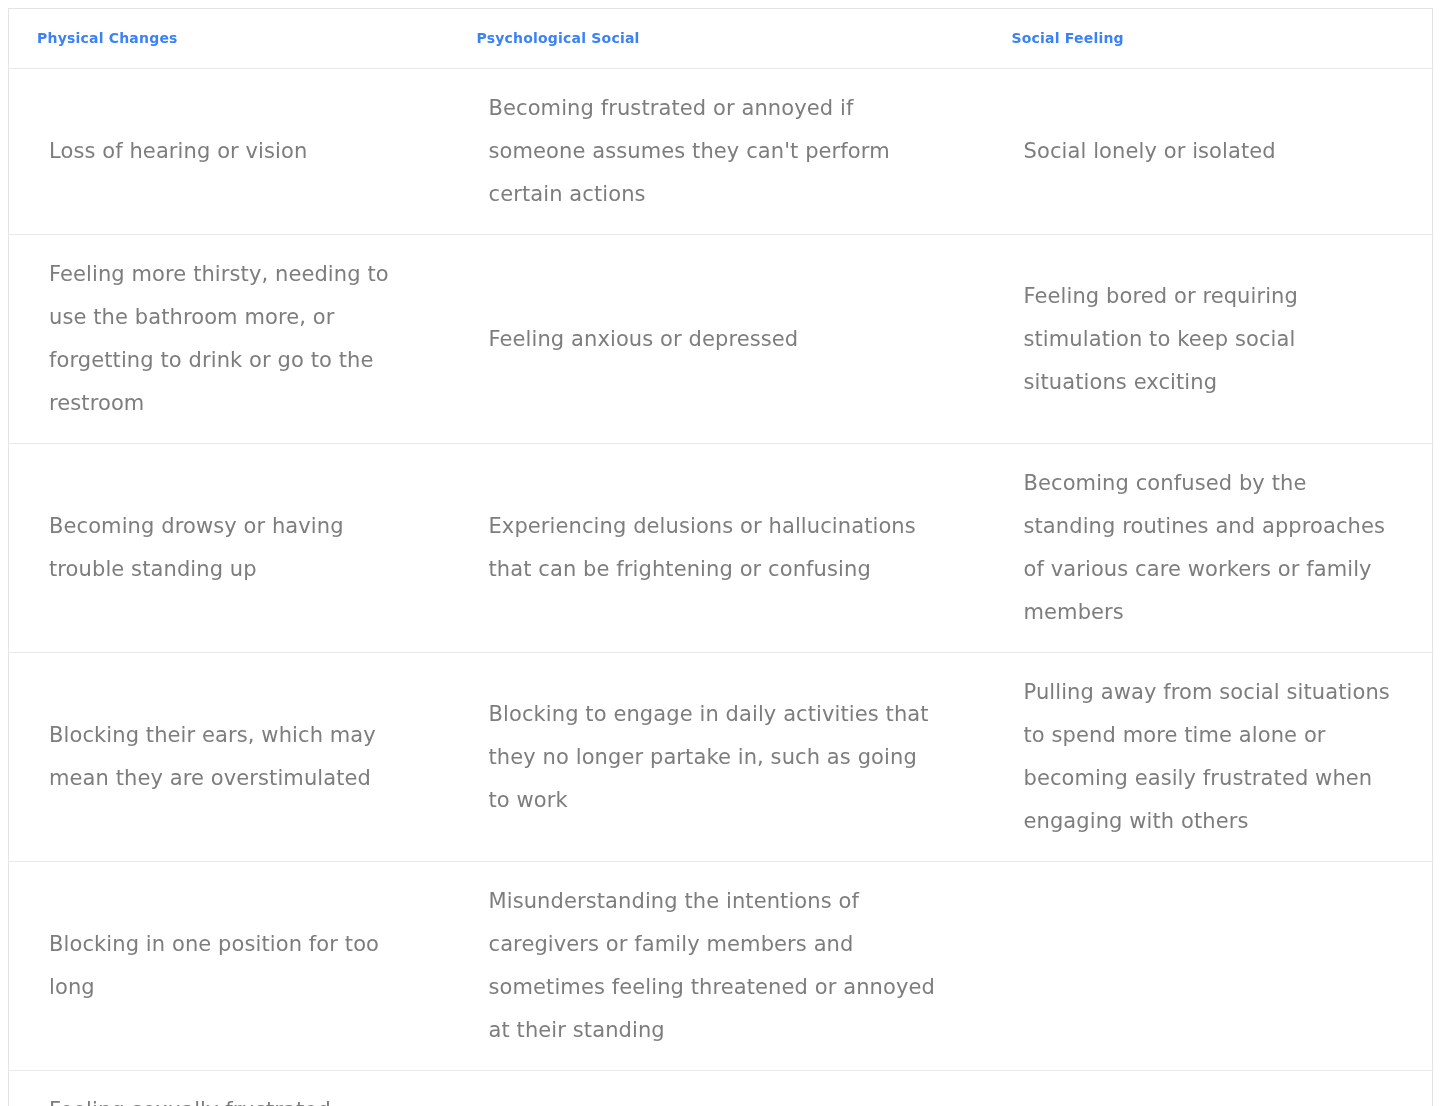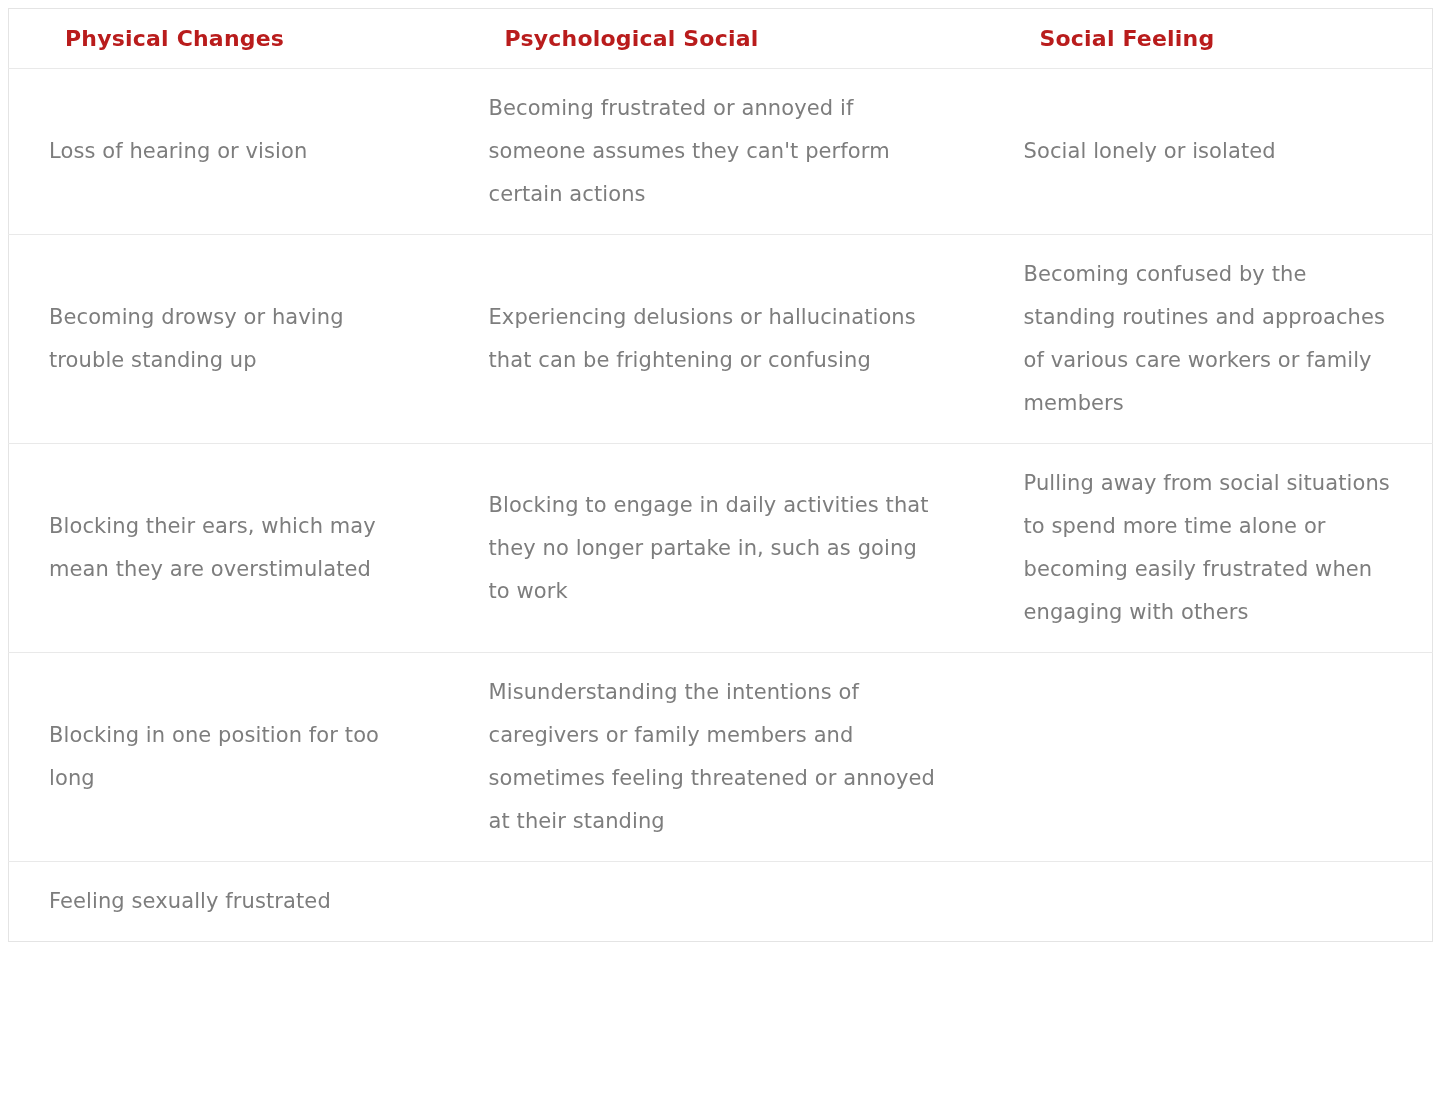--- a/index.html
+++ b/index.html
@@ -26,25 +26,25 @@
     border: 1px solid #e4e4e4;
   }
 
   table.changes-table col.c1 { width: 440px; }
   table.changes-table col.c2 { width: 535px; }
   table.changes-table col.c3 { width: 449px; }
 
   table.changes-table th {
     text-align: left;
     vertical-align: middle;
-    font-size: 22px;
+    font-size: 14px;
     font-weight: bold;
-    color: #b91c1c;
+    color: #3b82f6;
     letter-spacing: 0.2px;
-    padding: 8px 56px;
+    padding: 8px 28px;
     line-height: 43px;
     border-bottom: 1px solid #e9e9e9;
   }
 
   table.changes-table td {
     text-align: left;
     vertical-align: middle;
     font-size: 21px;
     font-weight: normal;
     color: #7d7d7d;
@@ -75,20 +75,25 @@
         <th>Social Feeling</th>
       </tr>
     </thead>
     <tbody>
       <tr>
         <td>Loss of hearing or vision</td>
         <td>Becoming frustrated or annoyed if someone assumes they can't perform certain actions</td>
         <td>Social lonely or isolated</td>
       </tr>
       <tr>
+        <td>Feeling more thirsty, needing to use the bathroom more, or forgetting to drink or go to the restroom</td>
+        <td>Feeling anxious or depressed</td>
+        <td>Feeling bored or requiring stimulation to keep social situations exciting</td>
+      </tr>
+      <tr>
         <td>Becoming drowsy or having trouble standing up</td>
         <td>Experiencing delusions or hallucinations that can be frightening or confusing</td>
         <td>Becoming confused by the standing routines and approaches of various care workers or family members</td>
       </tr>
       <tr>
         <td>Blocking their ears, which may mean they are overstimulated</td>
         <td>Blocking to engage in daily activities that they no longer partake in, such as going to work</td>
         <td>Pulling away from social situations to spend more time alone or becoming easily frustrated when engaging with others</td>
       </tr>
       <tr>

